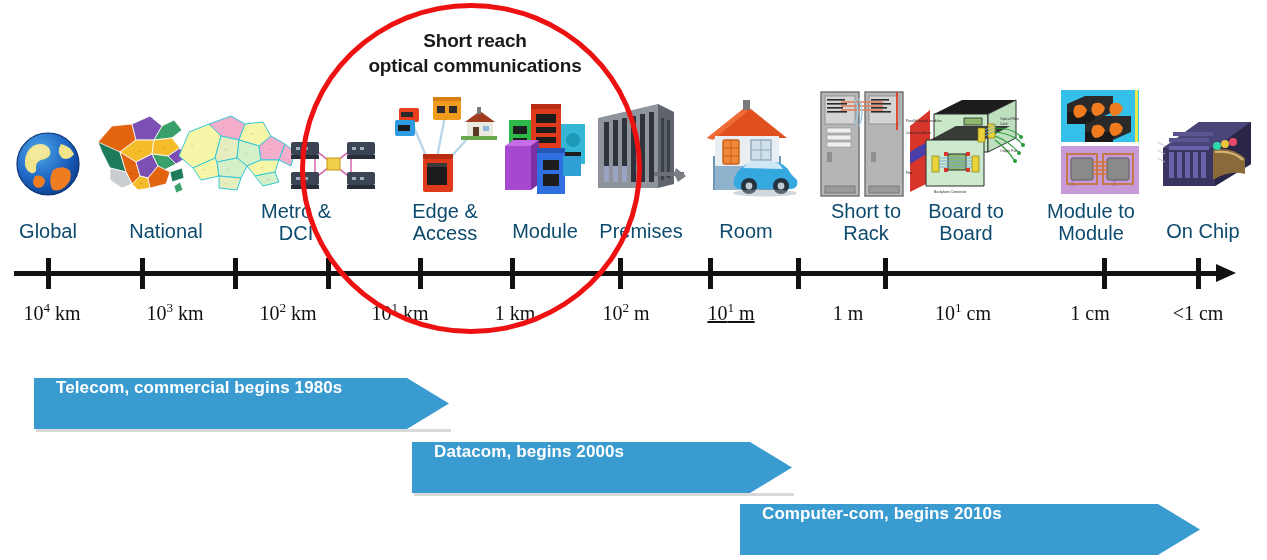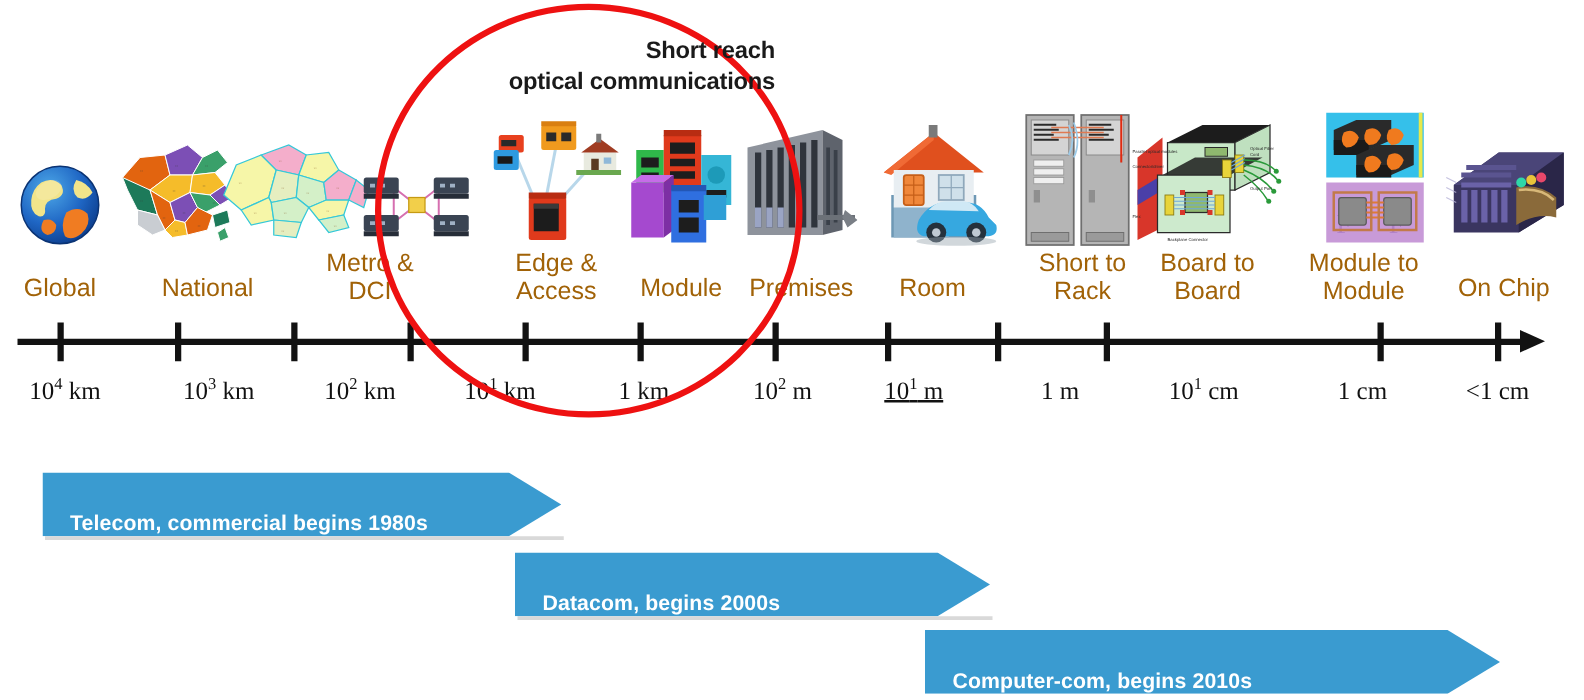--- a/index.html
+++ b/index.html
@@ -28,21 +28,21 @@
     background: transparent;
     z-index: 30;
     pointer-events: none;
   }
 
   
   .callout-title {
     position: absolute;
     left: 330px; top: 28px;
     width: 290px;
-    text-align: right;
+    text-align: center;
     font-size: 19px;
     font-weight: bold;
     color: #1a1a1a;
     line-height: 1.32;
     letter-spacing: -0.2px;
     z-index: 31;
   }
   .callout-title .l2 { display: block; white-space: nowrap; }
 
   
@@ -86,21 +86,21 @@
     background: #121212;
     z-index: 13;
   }
 
   
   .tier-label {
     position: absolute;
     transform: translateX(-50%);
     text-align: center;
     font-size: 20px;
-    color: #a16207;
+    color: #0c4a6e;
     line-height: 1.12;
     font-family: "Liberation Sans", sans-serif;
     z-index: 14;
     white-space: nowrap;
   }
   .tier-label .ln { display: block; }
 
   
   .dist-label {
     position: absolute;
@@ -116,21 +116,21 @@
   .dist-label sup {
     font-size: 0.66em;
     vertical-align: super;
     line-height: 0;
   }
 
   
   .banner {
     position: absolute;
     display: flex;
-    align-items: flex-end;
+    align-items: flex-start;
     color: #ffffff;
     font-weight: bold;
     font-size: 17px;
     letter-spacing: 0.1px;
     z-index: 20;
     padding-left: 22px;
     white-space: nowrap;
   }
   .banner-bg {
     position: absolute;

